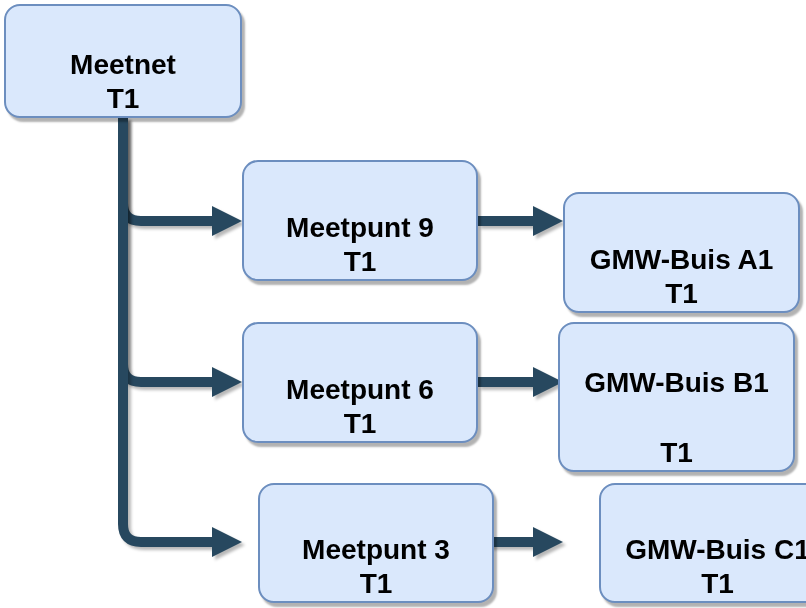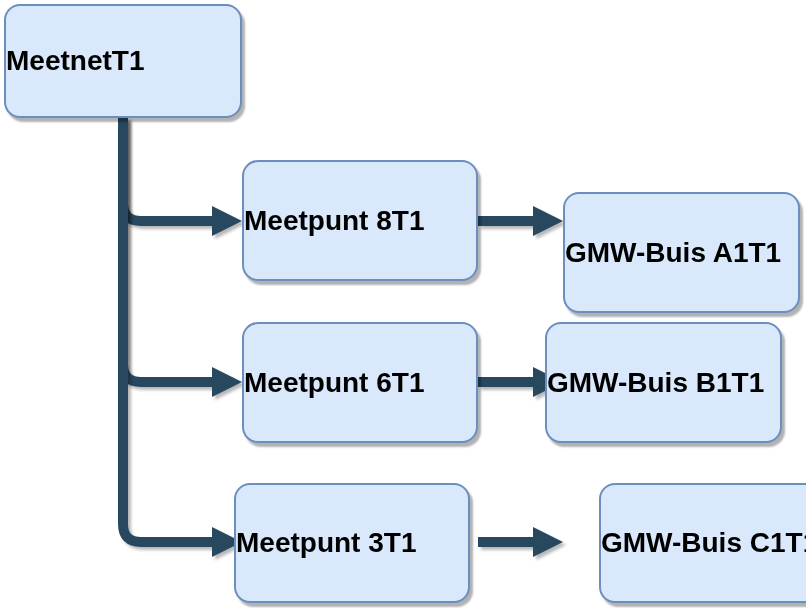--- a/index.html
+++ b/index.html
@@ -26,36 +26,36 @@
     filter: drop-shadow(3px 3px 1.5px rgba(0,0,0,0.28));
   }
   .node {
     position: absolute;
     box-sizing: border-box;
     background: #dae8fc;
     border: 2px solid #6c8ebf;
     border-radius: 16px;
     box-shadow: 3px 4px 2px rgba(0,0,0,0.3);
     display: flex;
-    flex-direction: row;
+    flex-direction: column;
     align-items: center;
-    justify-content: flex-start;
+    justify-content: flex-end;
     text-align: center;
     color: #000000;
     font-weight: 700;
     font-size: 28px;
     line-height: 34px;
     cursor: default;
   }
   .node-meetnet   { left: 4px;   top: 4px;   width: 238px; height: 114px; }
   .node-meetpunt1 { left: 242px; top: 160px; width: 236px; height: 121px; }
   .node-gmw-a1    { left: 563px; top: 160px; width: 237px; height: 121px; margin-top: 32px; }
   .node-meetpunt2 { left: 242px; top: 322px; width: 236px; height: 121px; }
-  .node-gmw-b1    { left: 545px; top: 322px; width: 237px; height: 121px; }
-  .node-meetpunt3 { left: 234px; top: 483px; width: 236px; height: 120px; }
+  .node-gmw-b1    { left: 558px; top: 322px; width: 237px; height: 150px; gap: 36px; }
+  .node-meetpunt3 { left: 258px; top: 483px; width: 236px; height: 120px; }
   .node-gmw-c1    { left: 563px; top: 483px; width: 237px; height: 120px; margin-left: 36px; }
 </style>
 </head>
 <body>
 
 <div id="canvas">
 
   <svg id="edges" viewBox="0 0 806 608" xmlns="http://www.w3.org/2000/svg">
 
     <g class="edge-shape">
@@ -88,21 +88,21 @@
       <polygon points="533,527 563,542 533,557" fill="#27485f"></polygon>
     </g>
   </svg>
 
   <div class="node node-meetnet">
     <span>Meetnet</span>
     <span>T1</span>
   </div>
 
   <div class="node node-meetpunt1">
-    <span>Meetpunt 8</span>
+    <span>Meetpunt 9</span>
     <span>T1</span>
   </div>
 
   <div class="node node-gmw-a1">
     <span>GMW-Buis A1</span>
     <span>T1</span>
   </div>
 
   <div class="node node-meetpunt2">
     <span>Meetpunt 6</span>

